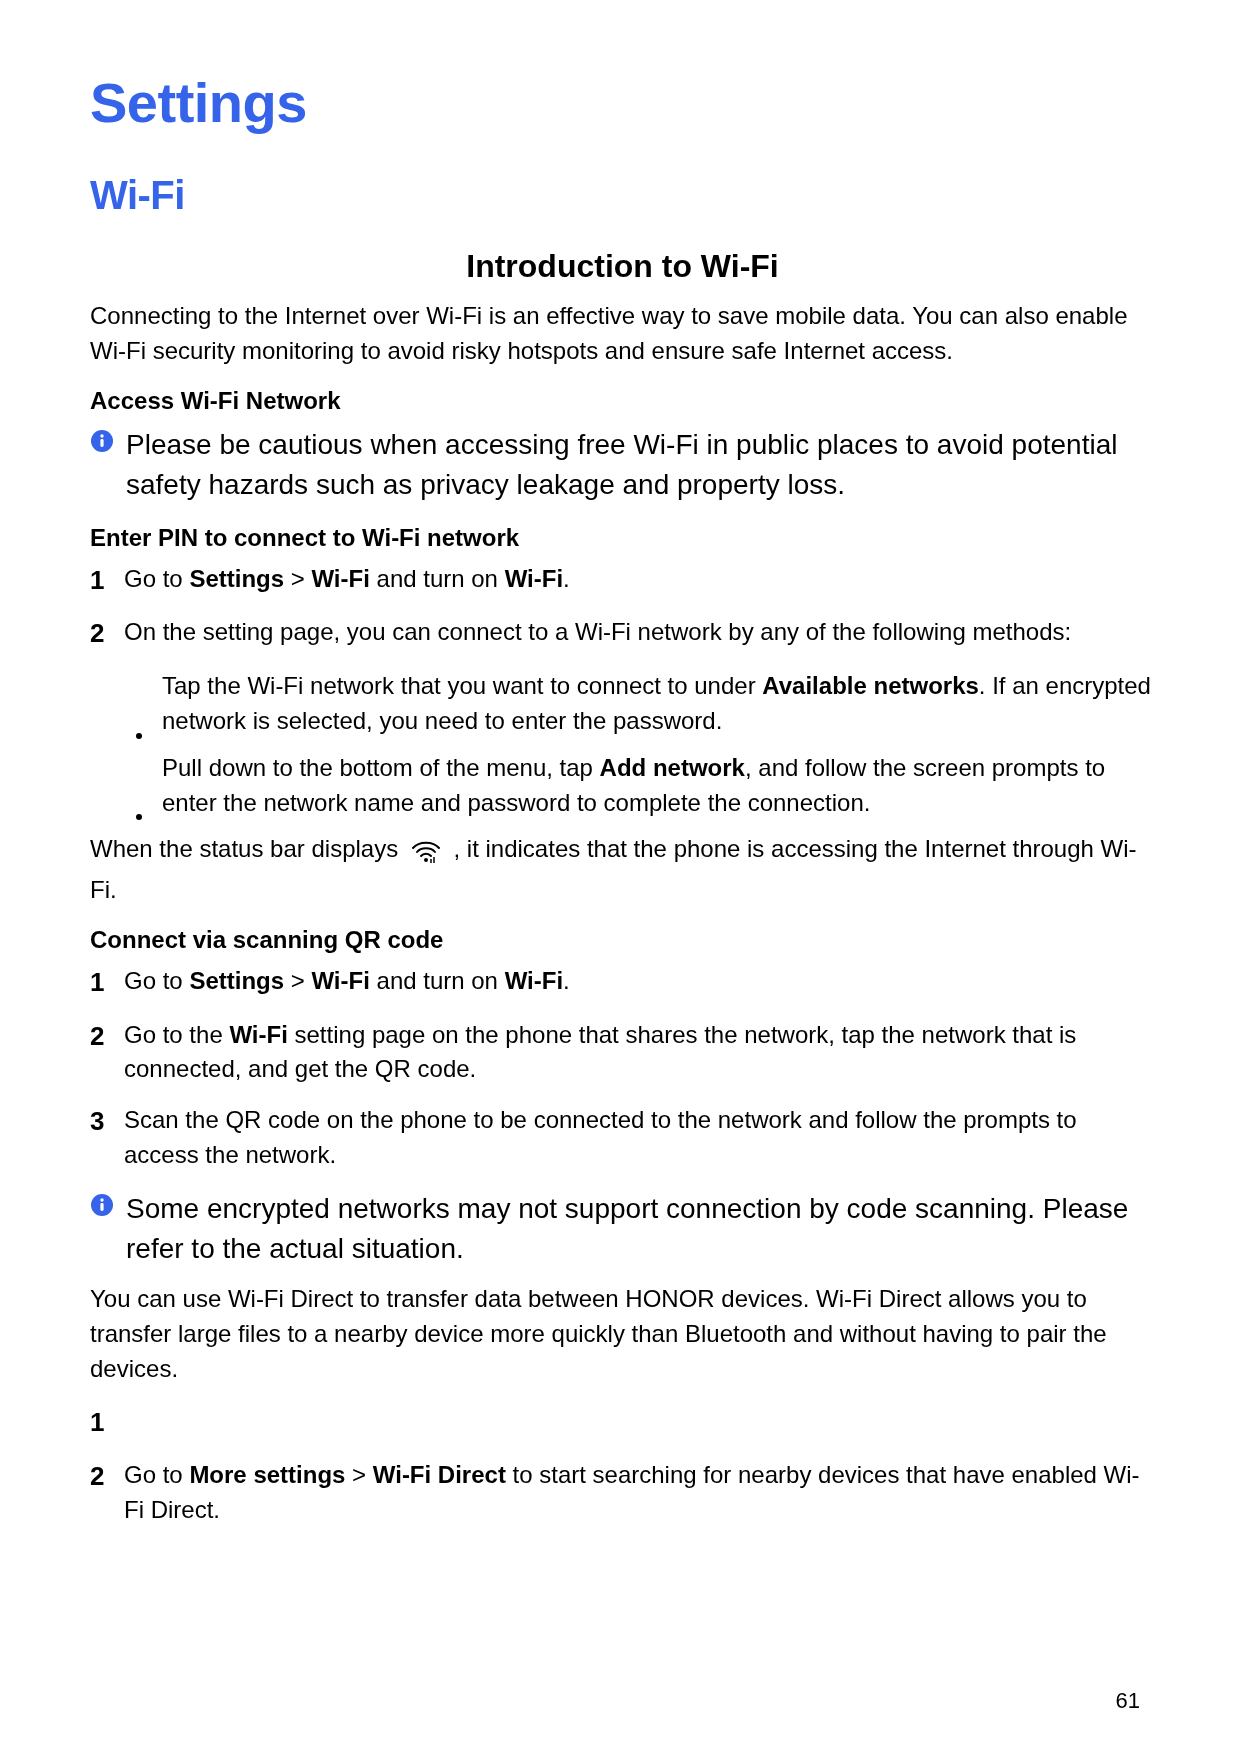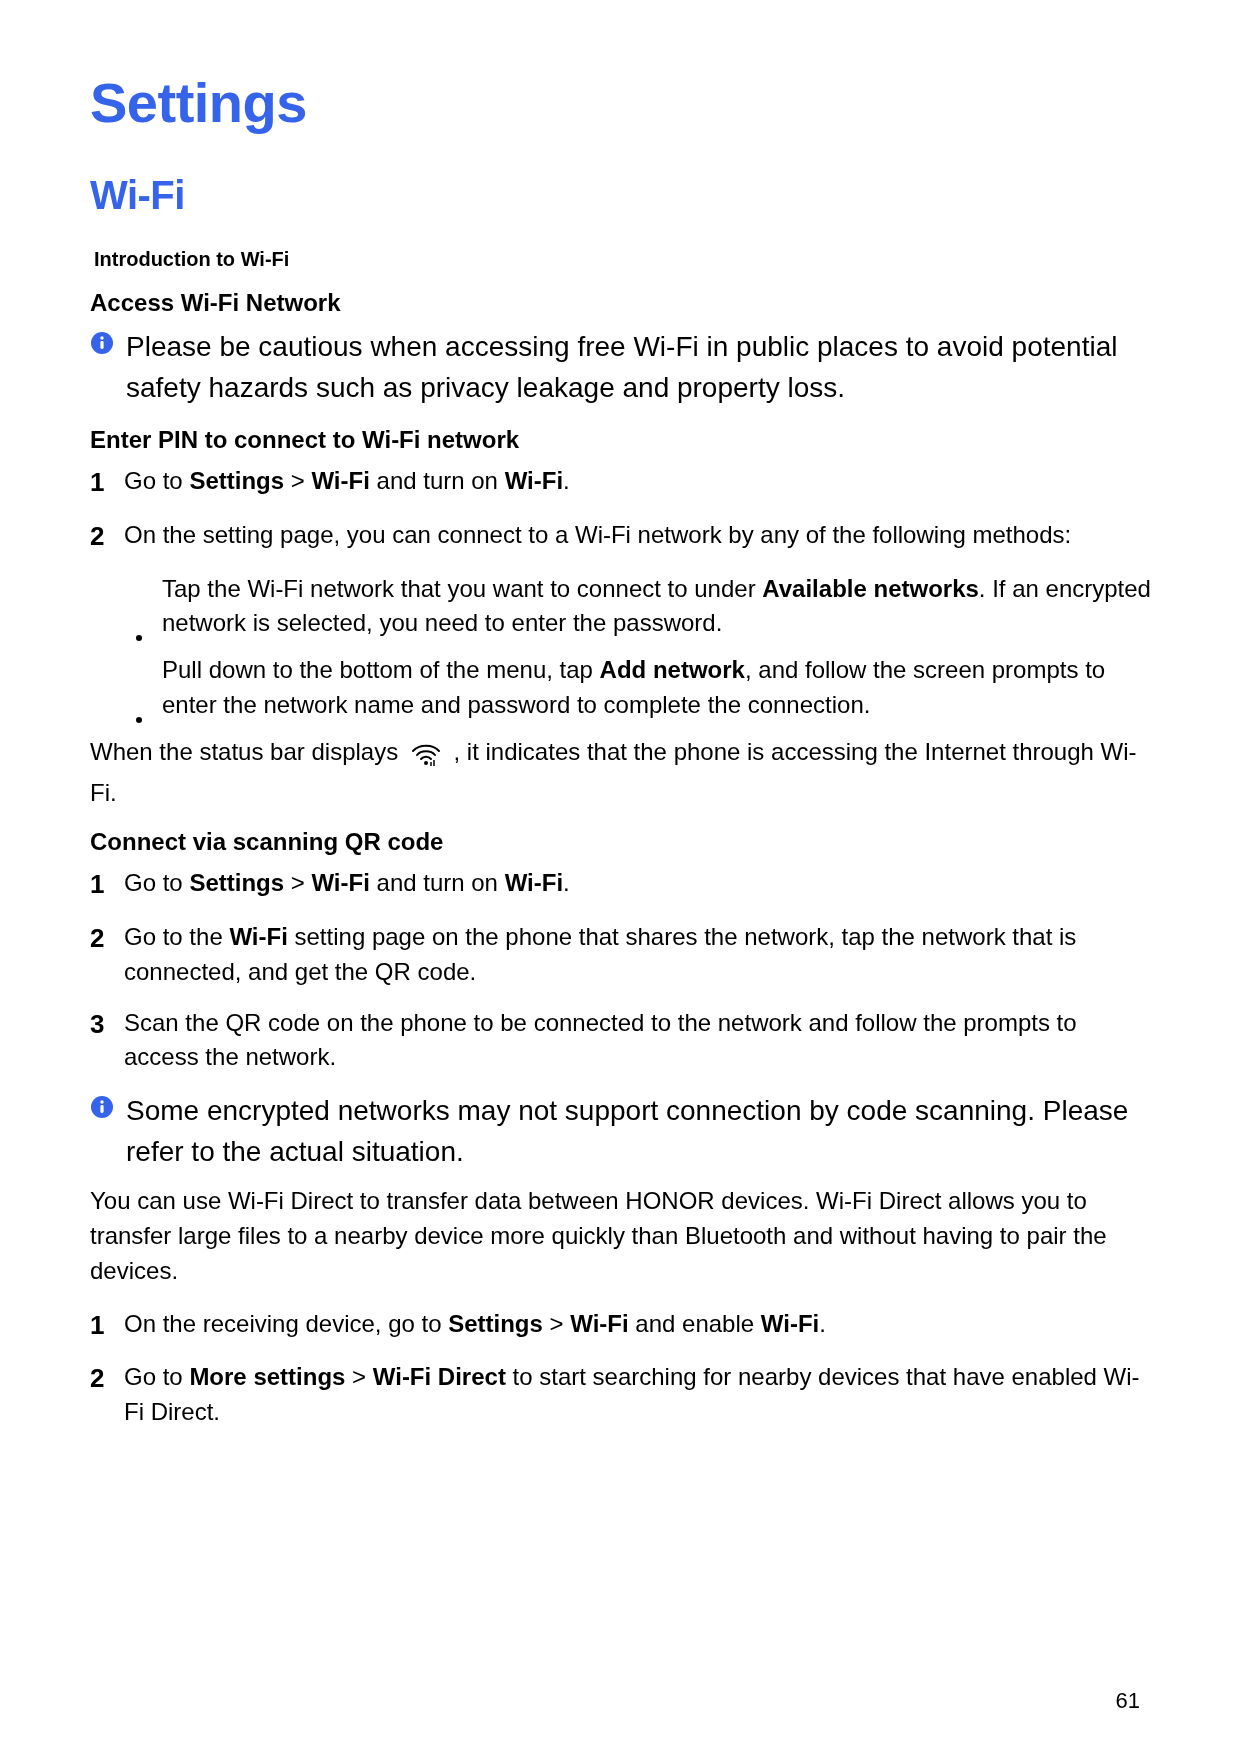--- a/index.html
+++ b/index.html
@@ -25,23 +25,24 @@
   }
   h2.section-title {
     color: #3563e9;
     font-size: 40px;
     font-weight: 700;
     margin: 0 0 30px 0;
     letter-spacing: -0.5px;
   }
   h3.subsection-title {
     color: #000;
-    font-size: 20px;
+    font-size: 32px;
     font-weight: 700;
     margin: 0 0 14px 4px;
+    text-align: center;
   }
   h4.block-title {
     color: #000;
     font-size: 24px;
     font-weight: 700;
     margin: 18px 0 10px 0;
   }
   p.body {
     font-size: 24px;
     line-height: 1.45;
@@ -120,20 +121,21 @@
 </head>
 <body>
 
 <div class="page">
 
   <h1 class="main-title">Settings</h1>
 
   <h2 class="section-title">Wi-Fi</h2>
 
   <h3 class="subsection-title">Introduction to Wi-Fi</h3>
+  <p class="body">Connecting to the Internet over Wi-Fi is an effective way to save mobile data. You can also enable Wi-Fi security monitoring to avoid risky hotspots and ensure safe Internet access.</p>
 
   <h4 class="block-title">Access Wi-Fi Network</h4>
 
   <div class="info-row">
     <svg class="info-icon" viewBox="0 0 24 24">
       <circle cx="12" cy="12" r="11" fill="#3563e9"></circle>
       <circle cx="12" cy="7" r="1.7" fill="#fff"></circle>
       <rect x="10.4" y="10" width="3.2" height="8" rx="1.4" fill="#fff"></rect>
     </svg>
     <div class="info-text">Please be cautious when accessing free Wi-Fi in public places to avoid potential safety hazards such as privacy leakage and property loss.</div>
@@ -212,23 +214,20 @@
       <rect x="10.4" y="10" width="3.2" height="8" rx="1.4" fill="#fff"></rect>
     </svg>
     <div class="info-text">Some encrypted networks may not support connection by code scanning. Please refer to the actual situation.</div>
   </div>
 
   <p class="body">You can use Wi-Fi Direct to transfer data between HONOR devices. Wi-Fi Direct allows you to transfer large files to a nearby device more quickly than Bluetooth and without having to pair the devices.</p>
 
   <ol class="steps">
     <li>
       <span class="num">1</span>
-      <span>
-        <span>On the receiving device, go to </span><span class="b">Settings</span><span> &gt; </span><span class="b">Wi-Fi</span><span> and enable </span><span class="b">Wi-Fi</span><span>.</span>
-      </span>
     </li>
     <li>
       <span class="num">2</span>
       <span>
         <span>Go to </span><span class="b">More settings</span><span> &gt; </span><span class="b">Wi-Fi Direct</span><span> to start searching for nearby devices that have enabled Wi-Fi Direct.</span>
       </span>
     </li>
   </ol>
 
   <div class="page-num">61</div>

